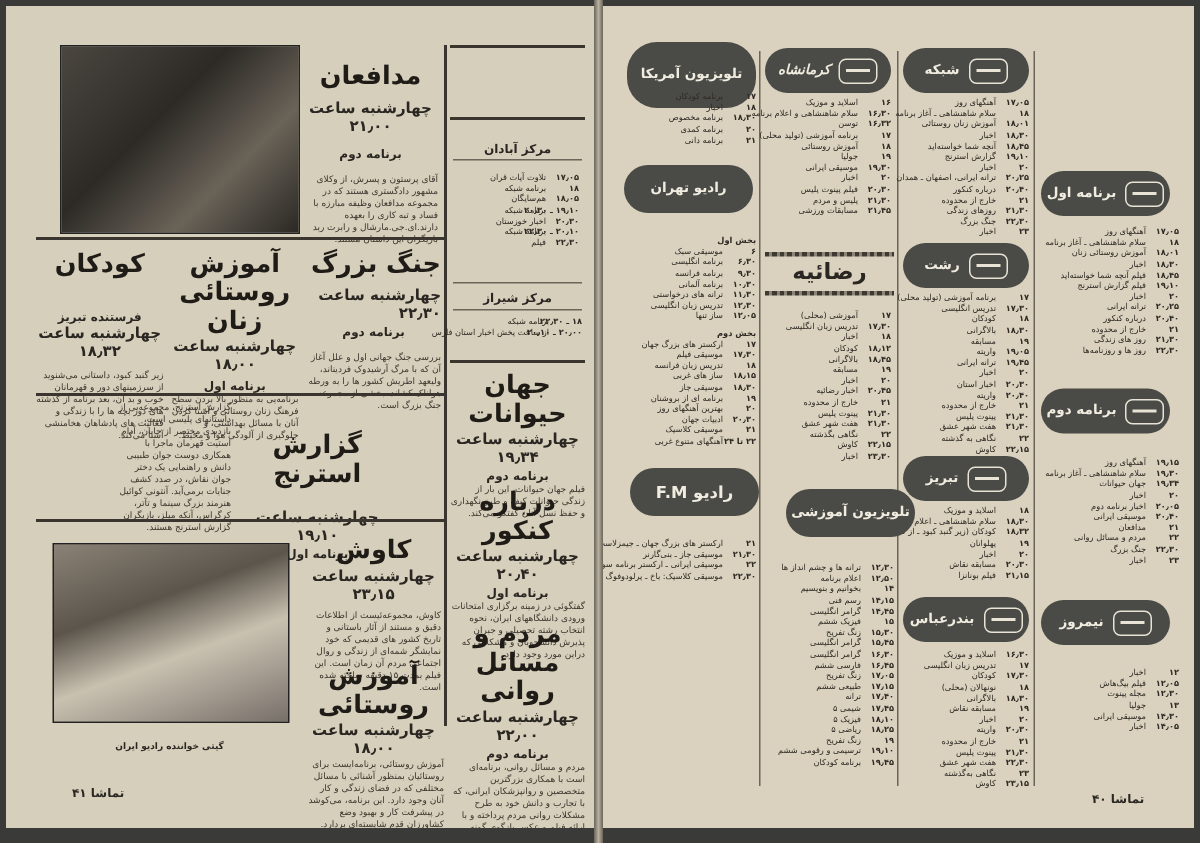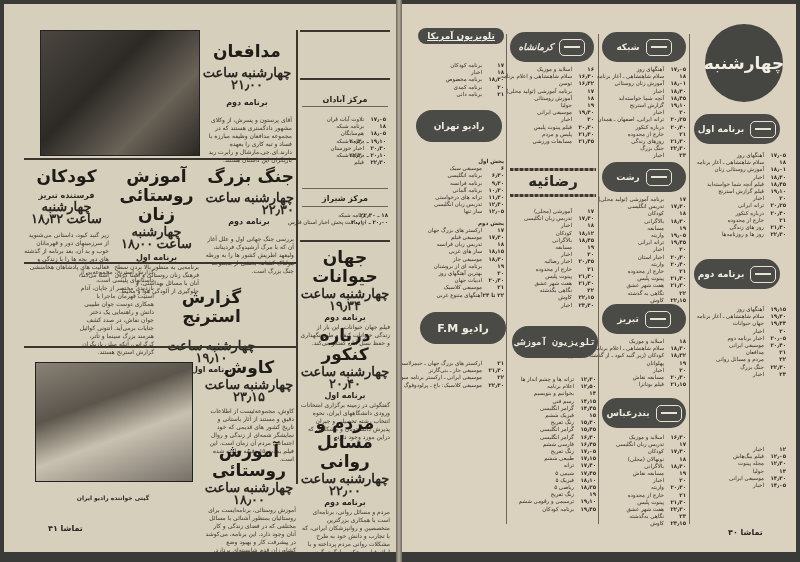--- a/index.html
+++ b/index.html
@@ -8,21 +8,21 @@
   .page.left{left:4px;width:392px;background:#d6cfbb;}
   .page.right{left:402px;width:394px;background:#dad2bf;}
   .gutter{position:absolute;left:396px;top:0;width:6px;height:562px;background:linear-gradient(90deg,#6a655c,#b8b09d,#6a655c);}
   .abs{position:absolute;}
   .rtl{direction:rtl;text-align:right;}
   .c{text-align:center;}
   .hl{position:absolute;height:2px;background:#3a352e;}
   .vl{position:absolute;width:2px;background:#3a352e;}
   .thin{background:#6b655a;height:1px;}
   .title{font-weight:bold;font-size:17px;line-height:19px;color:#1f1b17;}
-  .time{font-size:13px;font-weight:bold;line-height:12px;font-family:Liberation Serif, serif;}
+  .time{font-size:10px;font-weight:bold;line-height:12px;}
   .prog{font-size:8px;font-weight:bold;line-height:11px;}
   .body{font-size:6px;line-height:8px;color:#3a342d;}
   .photo{position:absolute;background:linear-gradient(135deg,#4b4640,#2d2a26 40%,#6a6358 70%,#2b2824);border:1px solid #222;}
   .pill{position:absolute;background:#4a4a46;color:#f0ece0;border-radius:20px;display:flex;align-items:center;justify-content:center;font-size:9px;font-weight:bold;direction:rtl;}
   .pill .logo{display:inline-block;width:24px;height:15px;border:1px solid #e8e3d4;border-radius:5px;margin-left:6px;position:relative;}
   .pill .logo:after{content:"";position:absolute;left:4px;right:4px;top:6px;height:2px;background:#e8e3d4;}
   .circle{position:absolute;left:303px;top:20px;width:78px;height:78px;border-radius:50%;background:#454541;color:#f2eee2;display:flex;align-items:center;justify-content:center;font-size:17px;font-weight:bold;}
   .list{position:absolute;direction:rtl;font-size:5.5px;line-height:7.2px;color:#2f2a24;}
   .list .row{display:flex;gap:4px;white-space:nowrap;}
   .list .t{width:18px;flex:none;font-weight:bold;}
@@ -54,21 +54,21 @@
     <div class="body" style="margin-top:8px;">بررسی جنگ جهانی اول و علل آغاز آن که با مرگ آرشیدوک فردیناند، ولیعهد اطریش کشور ها را به ورطه هولناک کشاند. بخشی از مجموعه جنگ بزرگ است.</div>
   </div>
   <div class="abs rtl c" style="left:110px;top:163px;width:85px;">
     <div class="title c">آموزش روستائی زنان</div>
     <div class="time c" style="margin-top:2px;">چهارشنبه ساعت ۱۸٫۰۰</div>
     <div class="prog c" style="margin-top:2px;">برنامه اول</div>
     <div class="body rtl">برنامه‌یی به منظور بالا بردن سطح فرهنگ زنان روستائی و آشنا کردن آنان با مسائل بهداشتی، و جلوگیری از آلودگی هوا و محیط.</div>
   </div>
   <div class="abs rtl c" style="left:20px;top:163px;width:85px;">
     <div class="title c">کودکان</div>
-    <div class="prog c" style="margin-top:4px;">فرستنده تبریز</div>
+    <div class="prog c" style="margin-top:20px;">فرستنده تبریز</div>
     <div class="time c">چهارشنبه ساعت ۱۸٫۳۲</div>
     <div class="body rtl" style="margin-top:6px;">زیر گنبد کبود، داستانی می‌شنوید از سرزمینهای دور و قهرمانان خوب و بد آن، بعد برنامه از گذشته های دور بچه ها را با زندگی و فعالیت های پادشاهان هخامنشی آشنا می‌کند.</div>
   </div>
 
   <div class="hl" style="left:20px;top:258px;width:272px;"></div>
 
   <div class="abs rtl" style="left:72px;top:264px;width:78px;">
     <div class="body">گزارش استرنج، مجموعه‌یی از داستانهای پلیسی است، بازدیدی مختصر از جاپان، آدام استیت قهرمان ماجرا با همکاری دوست جوان طبیبی دانش و راهنمایی یک دختر جوان نقاش، در صدد کشف جنایات برمی‌آید. آنتونی کوائیل هنرمند بزرگ سینما و تآتر، کرگراس، آنکه میلز، بازیگران گزارش استرنج هستند.</div>
   </div>
   <div class="abs rtl c" style="left:160px;top:284px;width:95px;">
@@ -165,21 +165,20 @@
     <div class="time c" style="margin-top:2px;">چهارشنبه ساعت ۲۲٫۰۰</div>
     <div class="prog c">برنامه دوم</div>
     <div class="body rtl">مردم و مسائل روانی، برنامه‌ای است با همکاری بزرگترین متخصصین و روانپزشکان ایرانی، که با تجارب و دانش خود به طرح مشکلات روانی مردم پرداخته و با ارائه فیلم و عکس بازگوی گونه هائی از این مشکلات می‌شوند.</div>
   </div>
 </div>
 
 <div class="gutter"></div>
 
 <div class="page right">
 
-  <div class="circle">چهارشنبه</div>
 
   <div class="vl thin" style="left:104px;top:30px;height:490px;width:1px;"></div>
   <div class="vl thin" style="left:196px;top:30px;height:490px;width:1px;"></div>
   <div class="vl thin" style="left:287px;top:30px;height:490px;width:1px;"></div>
 
   <div class="pill" style="left:292px;top:110px;width:86px;height:30px;">
       <span class="logo"></span>
       <span>برنامه اول</span>
     </div>
   <div class="list" style="left:292px;top:148px;width:92px;">
@@ -277,20 +276,24 @@
           <span class="t">۲۲٫۳۰</span>
           <span>جنگ بزرگ</span>
         </div>
         <div class="row">
           <span class="t">۲۳</span>
           <span>اخبار</span>
         </div>
       </div>
     </div>
 
+  <div class="pill" style="left:292px;top:396px;width:86px;height:30px;">
+      <span class="logo"></span>
+      <span>نیمروز</span>
+    </div>
   <div class="list" style="left:320px;top:442px;width:64px;">
       <div id="rows-2">
         <div class="row">
           <span class="t">۱۲</span>
           <span>اخبار</span>
         </div>
         <div class="row">
           <span class="t">۱۲٫۰۵</span>
           <span>فیلم بیگ‌هاش</span>
         </div>
@@ -653,21 +656,21 @@
           <span class="t">۲۲٫۱۵</span>
           <span>کاوش</span>
         </div>
         <div class="row">
           <span class="t">۲۳٫۳۰</span>
           <span>اخبار</span>
         </div>
       </div>
     </div>
 
-  <div class="pill" style="left:110px;top:322px;width:86px;height:32px;font-family:Liberation Mono, monospace;">
+  <div class="pill" style="left:122px;top:322px;width:86px;height:32px;">
       <span>تلویزیون آموزشی</span>
     </div>
   <div class="list" style="left:120px;top:372px;width:74px;">
       <div id="rows-9">
         <div class="row">
           <span class="t">۱۲٫۳۰</span>
           <span>ترانه ها و چشم انداز ها</span>
         </div>
         <div class="row">
           <span class="t">۱۲٫۵۰</span>
@@ -737,21 +740,21 @@
           <span class="t">۱۹٫۱۰</span>
           <span>ترسیمی و رقومی ششم</span>
         </div>
         <div class="row">
           <span class="t">۱۹٫۴۵</span>
           <span>برنامه کودکان</span>
         </div>
       </div>
     </div>
 
-  <div class="pill" style="left:16px;top:24px;width:86px;height:16px;text-decoration:underline;">
+  <div class="pill" style="left:16px;top:24px;width:86px;height:44px;">
       <span>تلویزیون آمریکا</span>
     </div>
   <div class="list" style="left:30px;top:58px;width:72px;">
       <div id="rows-10">
         <div class="row">
           <span class="t">۱۷</span>
           <span>برنامه کودکان</span>
         </div>
         <div class="row">
           <span class="t">۱۸</span>

